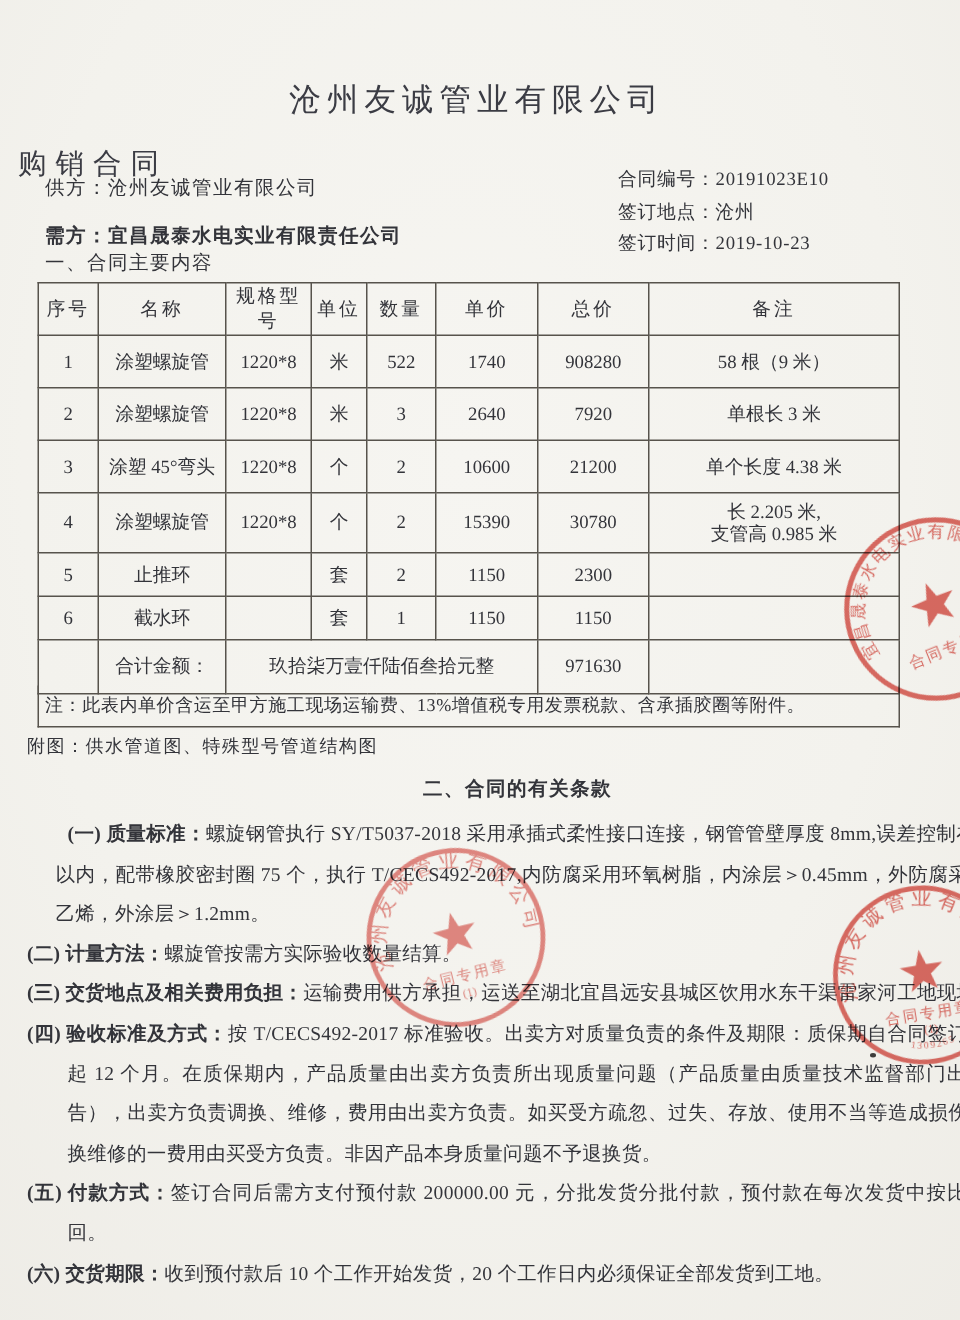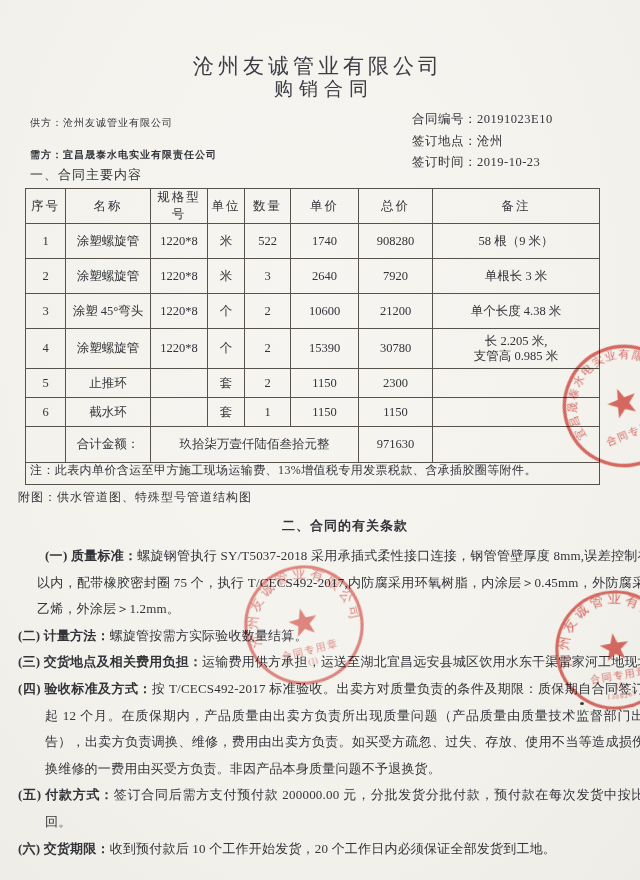--- a/index.html
+++ b/index.html
@@ -1,22 +1,22 @@
 <!DOCTYPE html>
 <html><head>
 <meta charset="utf-8">
 <style>
   html,body{margin:0;padding:0;background:#e9e7e2;}
   .page{position:relative;width:640px;height:880px;overflow:hidden;
         background:radial-gradient(ellipse at 45% 35%, #f6f5f1 0%, #f3f2ed 55%, #edebe5 100%);
         font-family:"Liberation Serif","DejaVu Serif",serif;color:#33343a;padding-left:48px;}
   .abs{position:absolute;}
   .title1{top:52px;left:0;right:52px;text-align:center;font-size:21px;letter-spacing:4px;color:#3b3c44;}
-  .title2{top:76px;left:0;right:52px;text-align:center;font-size:19px;letter-spacing:6px;color:#3b3c44;margin-left:12px;}
-  .party{left:30px;font-size:10px;letter-spacing:1px;}
+  .title2{top:96px;left:0;right:52px;text-align:left;font-size:19px;letter-spacing:6px;color:#3b3c44;margin-left:12px;}
+  .party{left:30px;font-size:13px;letter-spacing:1px;}
   .supplier{top:116px;}
   .buyer{top:148px;font-weight:600;}
   .meta{left:412px;top:109px;font-size:12.5px;line-height:21.5px;letter-spacing:0.5px;}
   .sec1{left:30px;top:166px;font-size:13px;font-weight:400;letter-spacing:1px;}
 
   table.items{position:absolute;left:25px;top:188px;border-collapse:collapse;table-layout:fixed;width:574px;
               font-size:12.5px;}
   table.items th,table.items td{border:1px solid #57534c;text-align:center;vertical-align:middle;
               padding:0 2px;font-weight:normal;color:#33343a;}
   table.items th{height:29px;letter-spacing:2px;}

